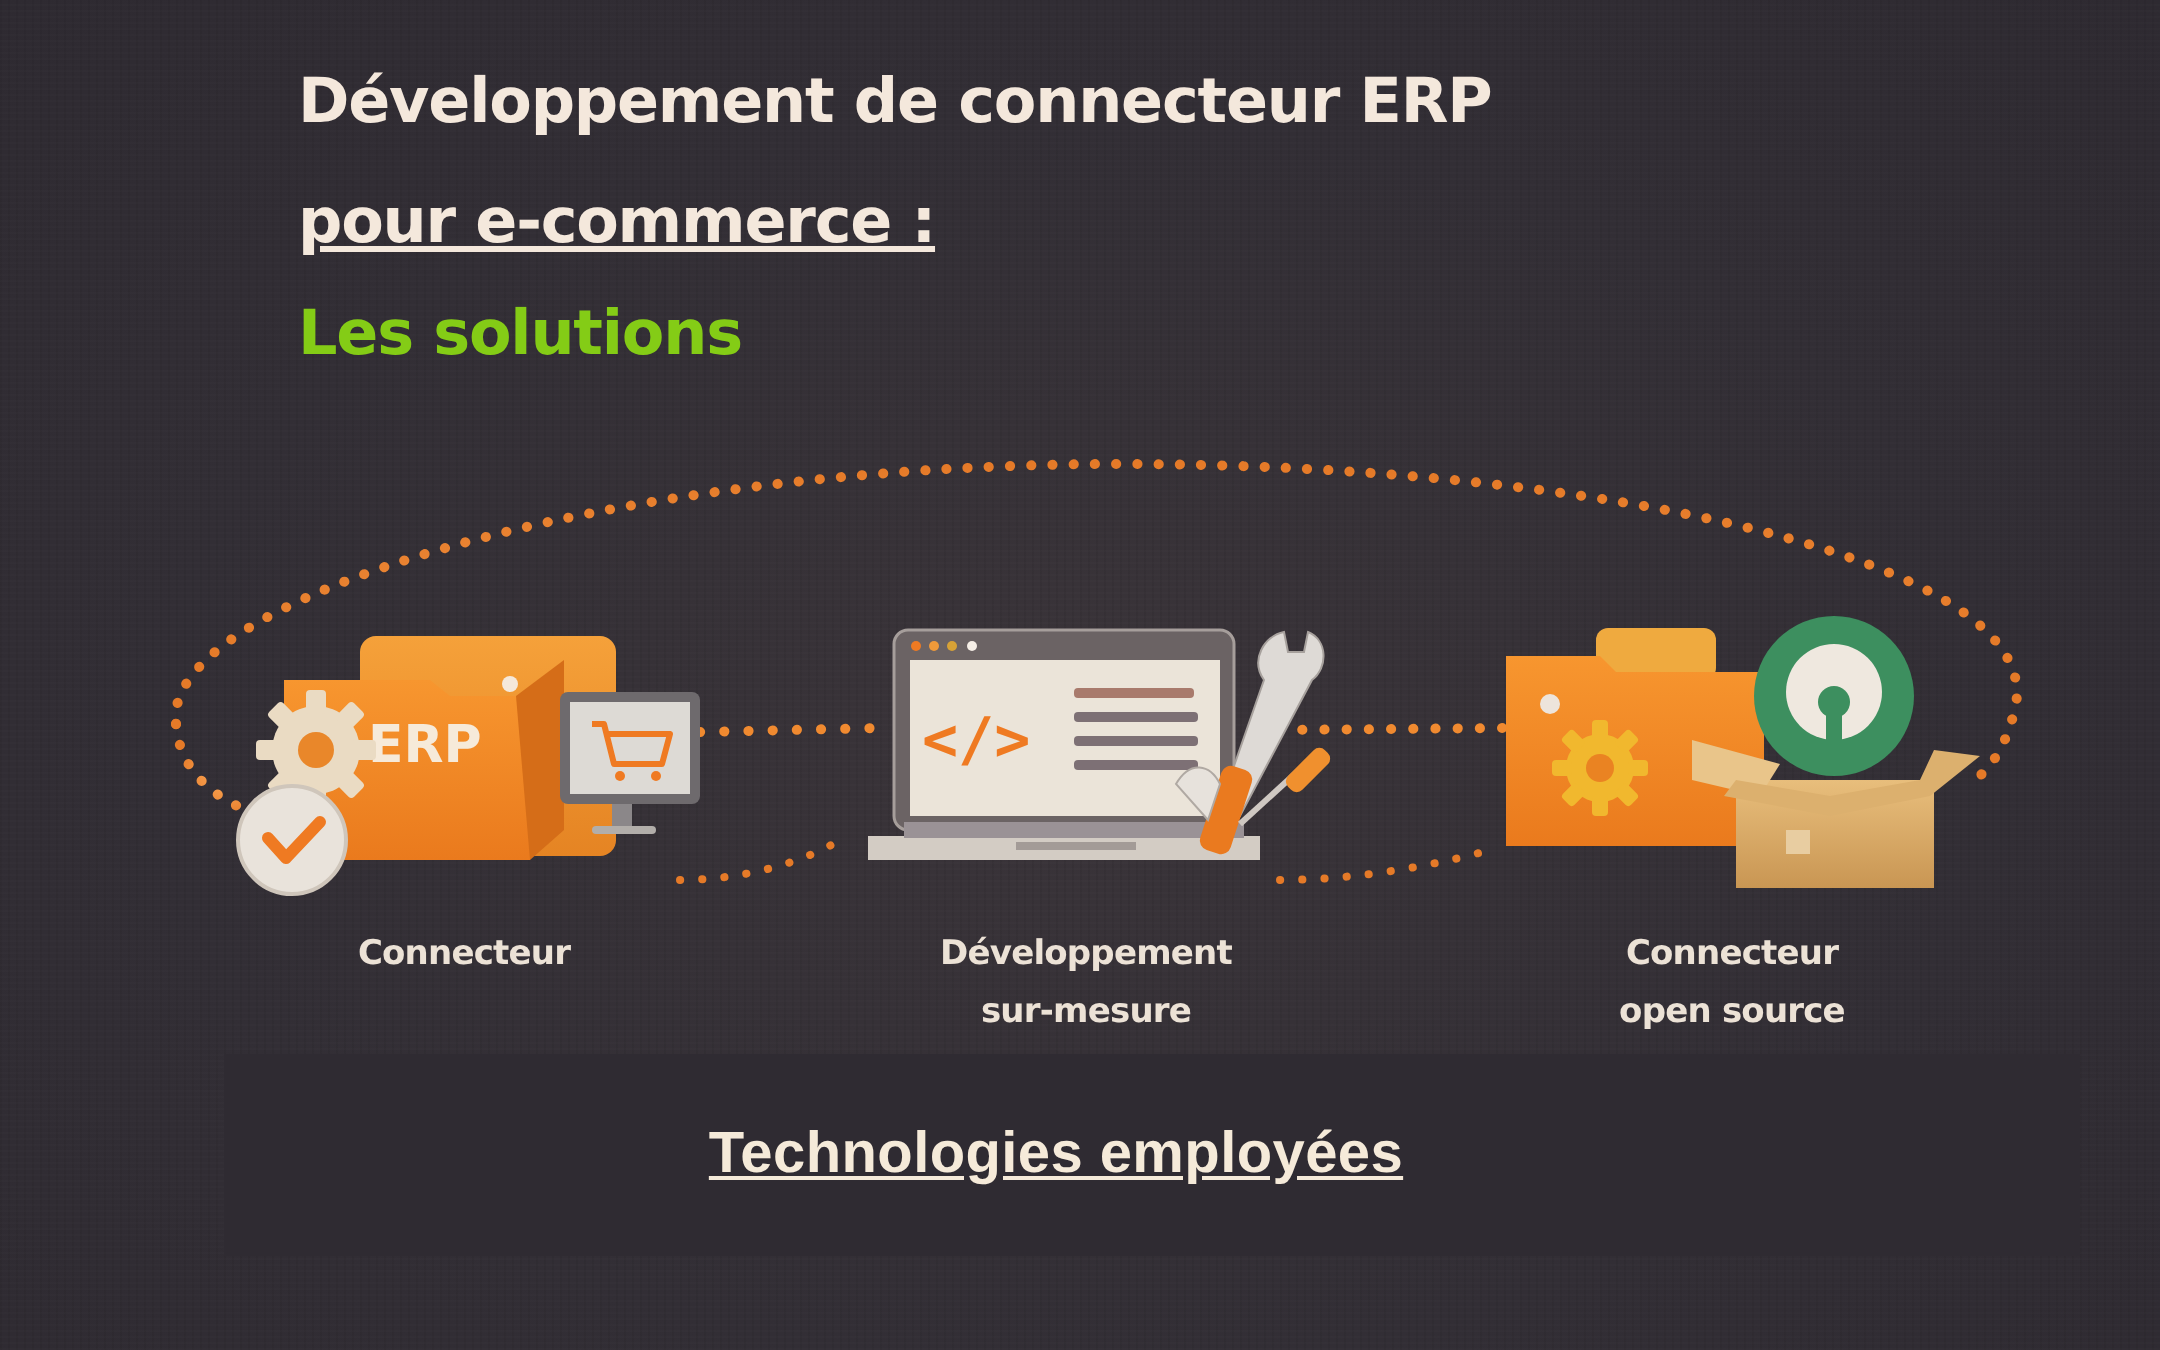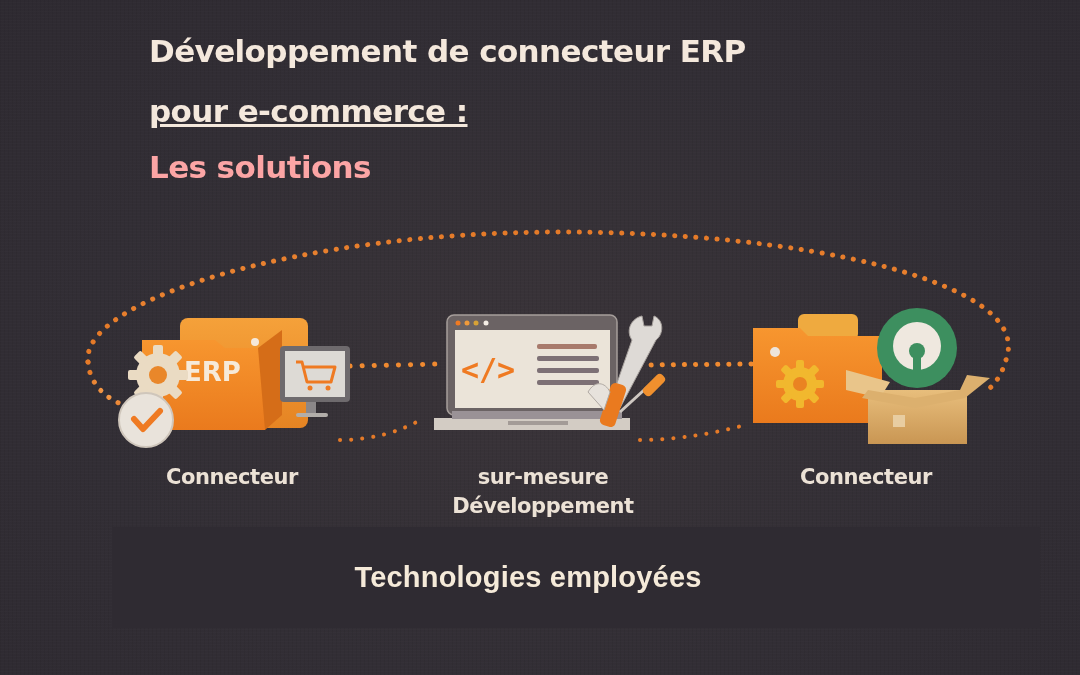--- a/index.html
+++ b/index.html
@@ -21,49 +21,50 @@
     position: absolute; left: 149px; top: 28px;
     font-family: "DejaVu Sans", sans-serif;
     font-weight: bold;
     font-size: 31px;
     letter-spacing: -0.6px;
     line-height: 1;
   }
   .title-line { position: absolute; left: 0; white-space: nowrap; color: #f4e8dc; }
   .title-line.l1 { top: 8px; }
   .title-line.l2 { top: 68px; text-decoration: underline; }
-  .title-line.l3 { top: 124px; color: #fca5a5; }
+  .title-line.l3 { top: 124px; color: #84cc16; }
 
   .diagram { position: absolute; left: 0; top: 0; width: 1080px; height: 675px; }
 
   .item-label {
     position: absolute;
     font-family: "DejaVu Sans", sans-serif;
     font-weight: bold;
-    font-size: 21px;
+    font-size: 17px;
     color: #ece2d6;
     text-align: center;
     line-height: 29px;
     letter-spacing: -0.4px;
   }
   .item-label span { display: block; white-space: nowrap; }
 
   .band {
     position: absolute; left: 112px; top: 527px;
     width: 928px; height: 101px;
     background: #2f2b32;
     display: flex; align-items: center; justify-content: center;
   }
   .band-text {
     font-family: "Liberation Sans", sans-serif;
     font-weight: bold;
     font-size: 29px;
     color: #f5ead9;
     margin-left: -96px;
     letter-spacing: 0.2px;
+    text-decoration: underline;
   }
 </style>
 </head>
 <body>
 
 <div class="bg-texture"></div>
 
 <div class="title-block">
   <div class="title-line l1">Développement de connecteur ERP</div>
   <div class="title-line l2">pour e-commerce :</div>
@@ -199,22 +200,23 @@
       <path d="M 868 390 L 915 398 L 960 390 L 967 375 L 990 378 L 965 398 L 915 408 L 862 398 Z" fill="#dcb06e"></path>
       <rect x="893" y="415" width="12" height="12" fill="#e8cda1"></rect>
     </g>
   </g>
 </svg>
 
 <div class="item-label" style="left: 146px; top: 463px; width: 172px;">
   <span>Connecteur</span>
 </div>
 <div class="item-label" style="left: 448px; top: 463px; width: 190px;">
+  <span>Développement</span>
   <span>sur-mesure</span>
-  <span>Développement</span>
 </div>
 <div class="item-label" style="left: 776px; top: 463px; width: 180px;">
   <span>Connecteur</span>
+  <span>open source</span>
 </div>
 
 <div class="band">
   <div class="band-text">Technologies employées</div>
 </div>
 
 </body></html>

